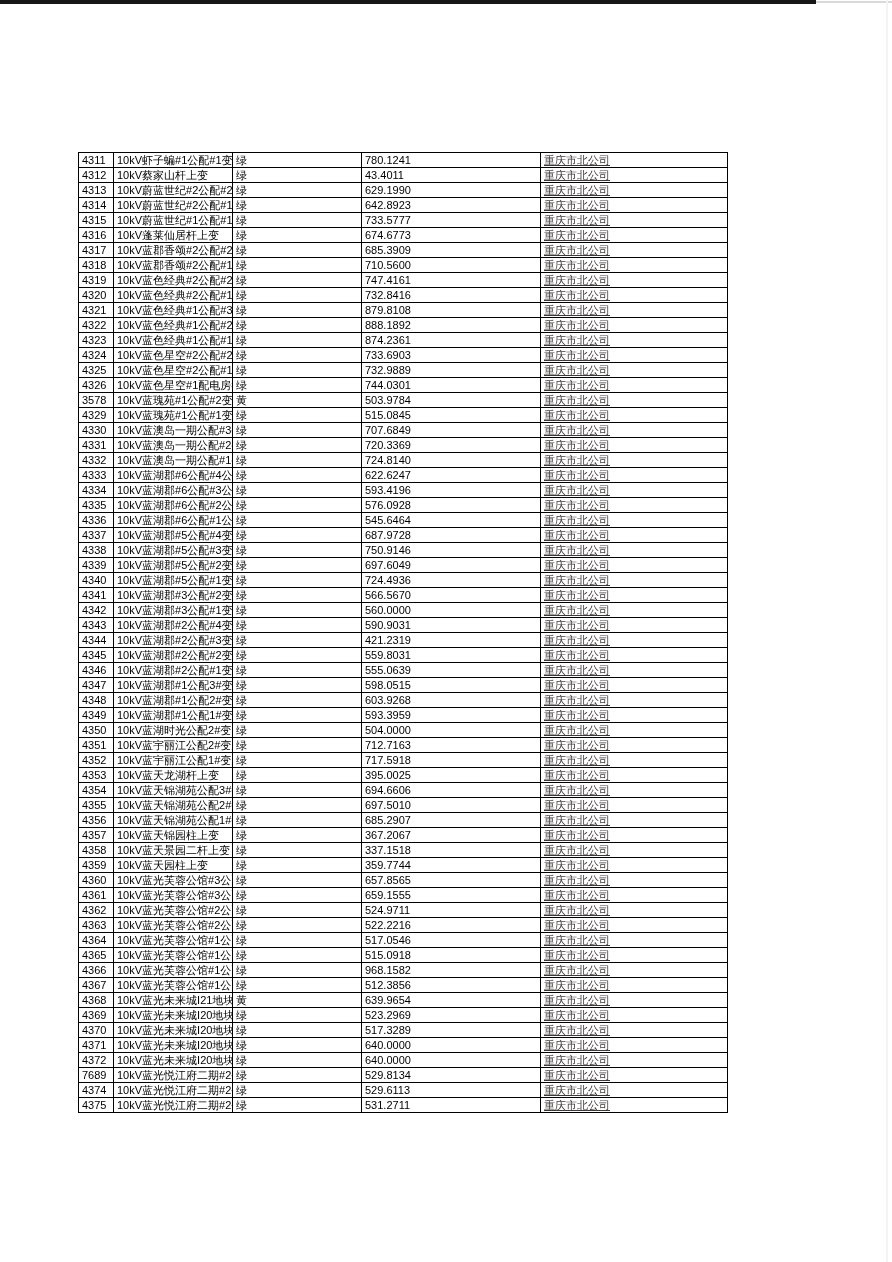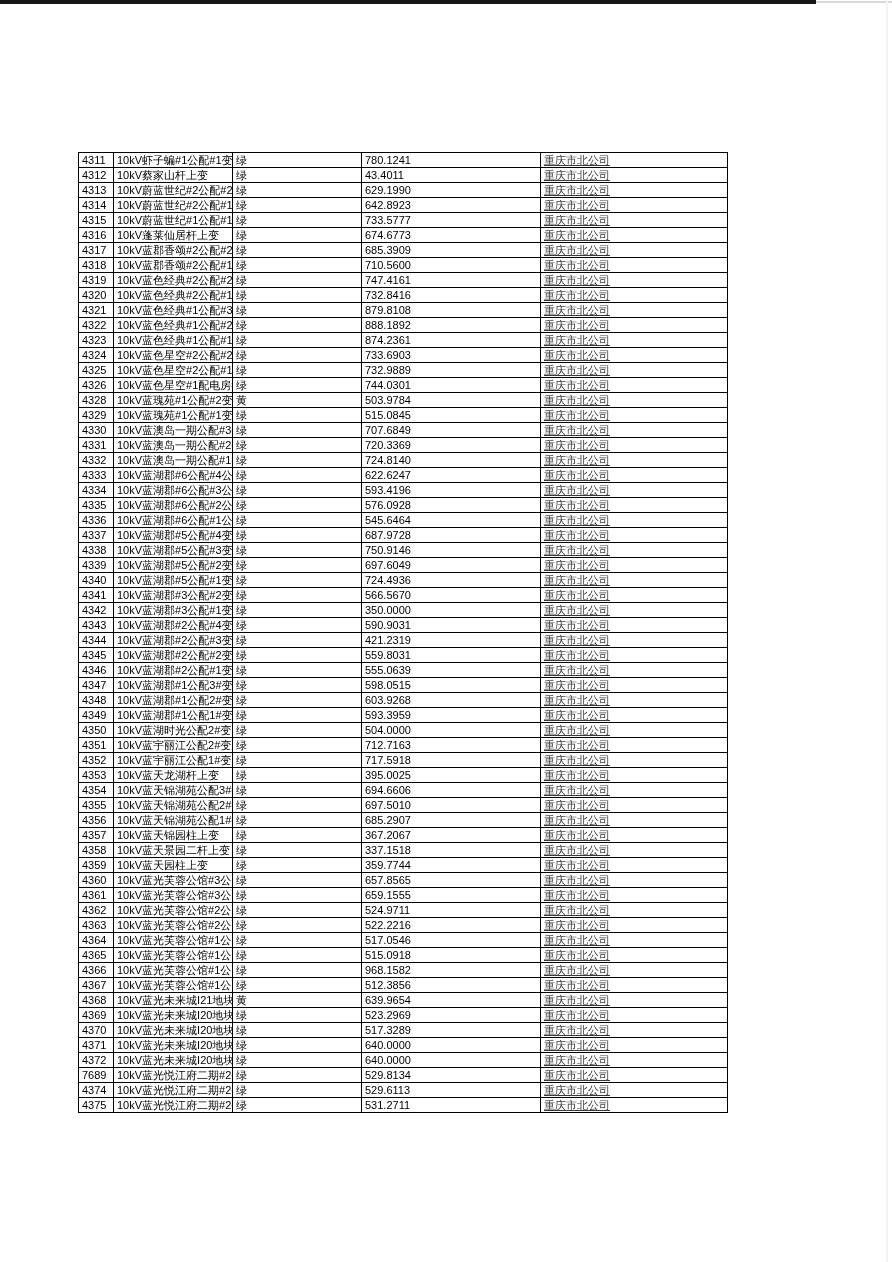--- a/index.html
+++ b/index.html
@@ -216,21 +216,21 @@
       <tr>
     <td class="cell-id">4326</td>
     <td class="cell-name">10kV蓝色星空#1配电房#变</td>
     <td class="cell-status">绿</td>
     <td class="cell-value">744.0301</td>
     <td class="cell-company">
       <span class="company-link">重庆市北公司</span>
     </td>
   </tr>
       <tr>
-    <td class="cell-id">4328</td>
+    <td class="cell-id">3578</td>
     <td class="cell-name">10kV蓝瑰苑#1公配#2变</td>
     <td class="cell-status">黄</td>
     <td class="cell-value">503.9784</td>
     <td class="cell-company">
       <span class="company-link">重庆市北公司</span>
     </td>
   </tr>
       <tr>
     <td class="cell-id">4329</td>
     <td class="cell-name">10kV蓝瑰苑#1公配#1变</td>
@@ -345,21 +345,21 @@
     <td class="cell-status">绿</td>
     <td class="cell-value">566.5670</td>
     <td class="cell-company">
       <span class="company-link">重庆市北公司</span>
     </td>
   </tr>
       <tr>
     <td class="cell-id">4342</td>
     <td class="cell-name">10kV蓝湖郡#3公配#1变</td>
     <td class="cell-status">绿</td>
-    <td class="cell-value">350.0000</td>
+    <td class="cell-value">560.0000</td>
     <td class="cell-company">
       <span class="company-link">重庆市北公司</span>
     </td>
   </tr>
       <tr>
     <td class="cell-id">4343</td>
     <td class="cell-name">10kV蓝湖郡#2公配#4变</td>
     <td class="cell-status">绿</td>
     <td class="cell-value">590.9031</td>
     <td class="cell-company">

